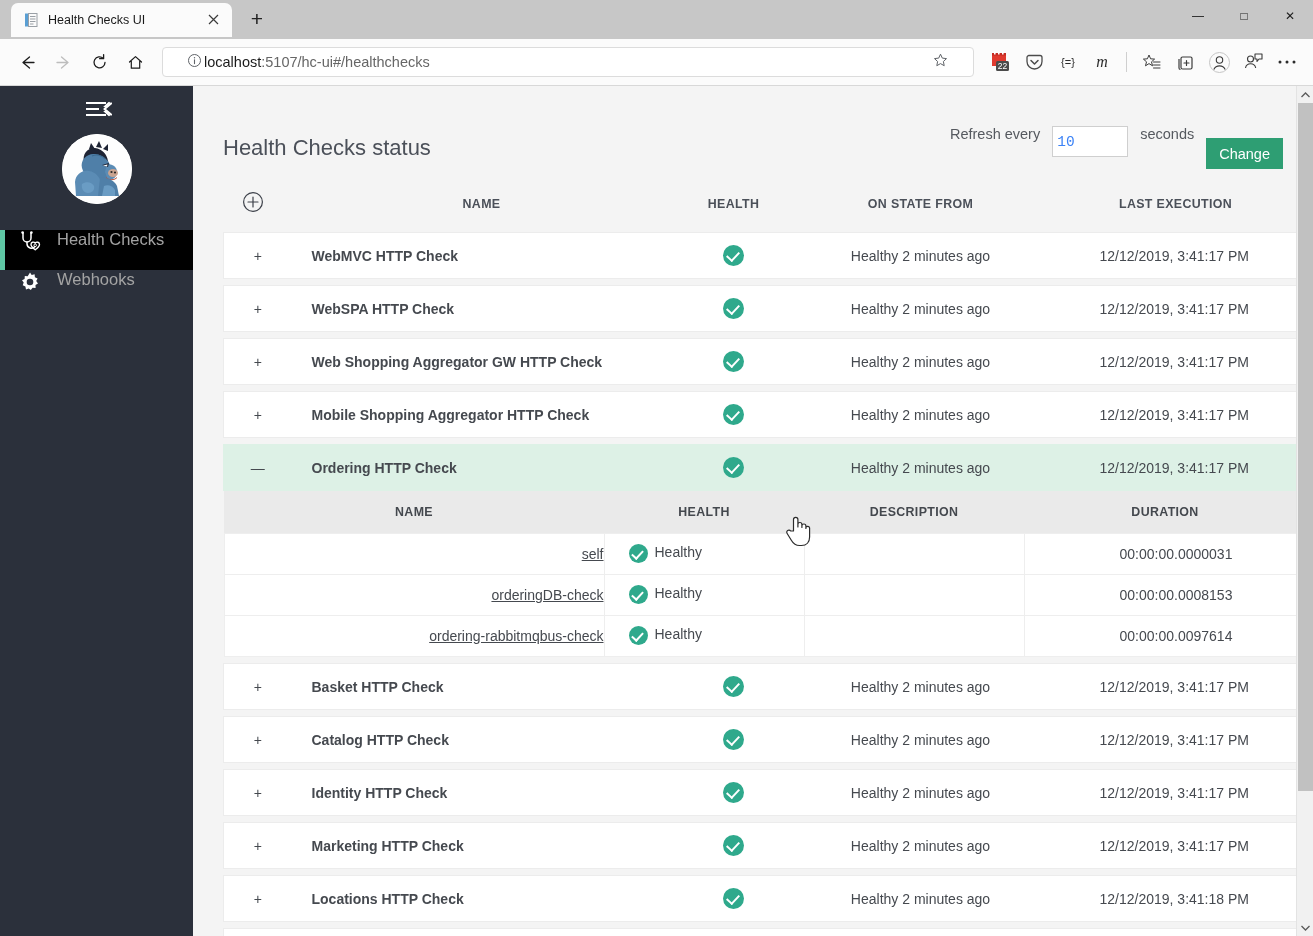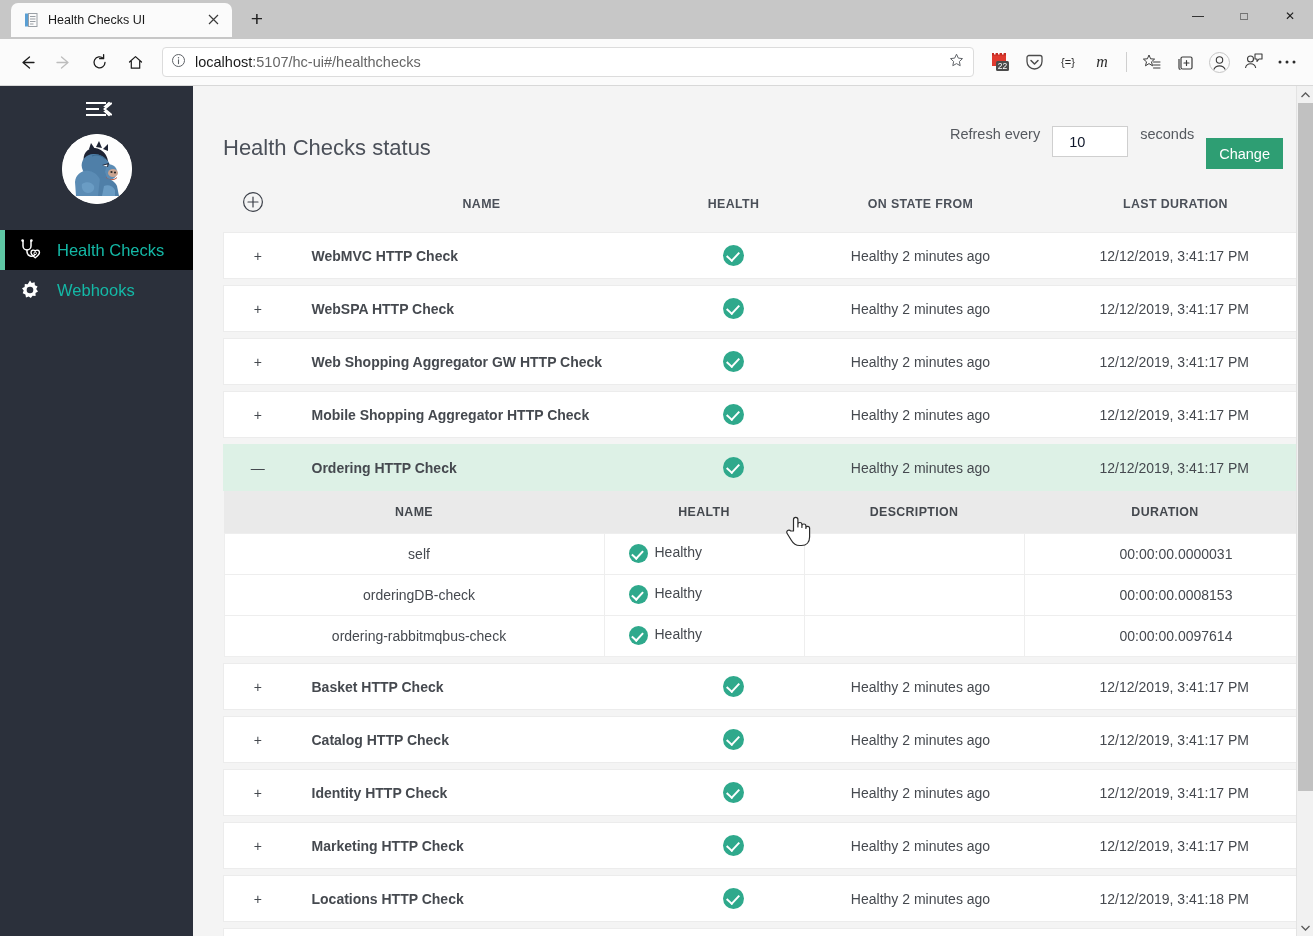--- a/index.html
+++ b/index.html
@@ -47,21 +47,21 @@
     padding: 0 10px; gap: 2px; flex: 0 0 47px; border-bottom: 1px solid #d8d8d8;
   }
   .nav-btn {
     width: 34px; height: 34px; display: flex; align-items: center; justify-content: center;
     border-radius: 4px; color: #1b1b1b;
   }
   .nav-btn.disabled { color: #b9b9b9; }
   .url-bar {
     flex: 1; height: 30px; margin: 0 8px; background: #fff;
     border: 1px solid #dcdcdc; border-radius: 4px;
-    display: flex; align-items: center; padding: 0 8px; gap: 9px;
+    display: flex; align-items: center; padding: 0 24px; gap: 2px;
   }
   .url-text { flex: 1; font-size: 14.5px; color: #666; white-space: nowrap; }
   .url-text b { color: #1a1a1a; font-weight: 400; }
   .tb-icon {
     width: 32px; height: 32px; display: flex; align-items: center; justify-content: center;
     color: #c2410c; position: relative;
   }
   .tb-sep { width: 1px; height: 20px; background: #cfcfcf; margin: 0 6px; }
 
   
@@ -72,42 +72,42 @@
     width: 193px; background: #2b303b; flex: 0 0 193px;
     display: flex; flex-direction: column; color: #fff;
   }
   .sb-toggle { height: 46px; display: flex; align-items: center; justify-content: center; }
   .sb-avatar-wrap { display: flex; justify-content: center; padding: 2px 0 26px 0; }
   .sb-avatar {
     width: 70px; height: 70px; border-radius: 50%; background: #fefefe;
     overflow: hidden; position: relative;
   }
   .sb-item {
-    height: 40px; display: flex; align-items: center; gap: 15px;
-    padding-left: 18px; position: relative; font-size: 16.5px; color: #14b8a6;
+    height: 40px; display: flex; align-items: flex-start; gap: 15px;
+    padding-left: 18px; position: relative; font-size: 16.5px; color: #a3a3a3;
   }
   .sb-item.active { background: #000; }
   .sb-item.active::before {
     content: ""; position: absolute; left: 0; top: 0; bottom: 0; width: 5px; background: #5ec6a4;
   }
   .sb-ico { width: 24px; height: 24px; display: flex; align-items: center; justify-content: center; }
 
   
   .main {
     flex: 1; overflow: hidden; padding: 0 18px 0 30px; position: relative;
   }
   .main-head {
     display: flex; align-items: center; padding: 40px 12px 0 0;
   }
   .page-title { font-size: 22px; color: #4b5059; font-weight: 400; flex: 1; }
   .refresh-box { display: flex; gap: 12px; }
   .refresh-label { font-size: 14.5px; color: #55595f; }
   .refresh-input {
     width: 76px; height: 31px; border: 1px solid #cfcfcf; background:#fff;
-    font-size: 14.5px; color: #0f172a; padding: 0 16px; font-family: Liberation Sans, sans-serif;
+    font-size: 14.5px; color: #3b82f6; padding: 0 4px; font-family: Liberation Mono, monospace;
   }
   .change-btn {
     height: 31px; padding: 0 13px; background: #2e9e73; color: #fff;
     font-size: 14.5px; border: none; font-family: "Liberation Sans", sans-serif; margin-top: 12px;
   }
 
   
   .tbl { width: 100%; margin-top: 22px; border-collapse: collapse; table-layout: fixed; }
   .tbl col.c-exp { width: 68px; }
   .tbl col.c-name { width: 380px; }
@@ -154,21 +154,21 @@
   .subtbl col.s-desc { width: 220px; }
   .subtbl col.s-dur { width: 282px; }
   .subtbl th {
     background: #eaeaea; height: 42px; font-size: 12.4px; font-weight: bold;
     color: #44484e; letter-spacing: .35px; text-align: center;
   }
   .subtbl td {
     background: #fff; height: 41px; font-size: 14px; color: #45494f;
     border: 1px solid #eeeeee; vertical-align: middle; padding-left: 22px;
   }
-  .subtbl td.s-name { padding-left: 10px; text-align: center; }
+  .subtbl td.s-name { padding-left: 10px; text-align: right; text-decoration: underline; }
   .subtbl td.s-health { padding-left: 24px; text-align: left; }
   .subtbl td.s-health .chk { width: 19px; height: 19px; margin-right: 7px; }
   .subtbl td.s-health .chk::after { left: 5.5px; top: 3.5px; width: 5px; height: 9px; }
   .subtbl td.s-dur { text-align: center; }
 
   
   .cursor { position: absolute; left: 592px; top: 428px; pointer-events: none; z-index: 50; }
 
   
   .vscroll {
@@ -400,21 +400,21 @@
           <tr class="th-row">
             <th class="plus-circle-cell">
               <svg width="22" height="22" viewBox="0 0 22 22">
                   <circle cx="11" cy="11" r="9.4" stroke="#3c4049" stroke-width="1.2" fill="none"></circle>
                   <path d="M11 6 V16 M6 11 H16" stroke="#3c4049" stroke-width="1.2" stroke-linecap="round"></path>
                 </svg>
             </th>
             <th>NAME</th>
             <th>HEALTH</th>
             <th>ON STATE FROM</th>
-            <th>LAST DURATION</th>
+            <th>LAST EXECUTION</th>
           </tr>
         </thead>
         <tbody>
             <tr class="row-card">
               <td class="cell-exp">+</td>
               <td class="cell-name">WebMVC HTTP Check</td>
               <td class="cell-health"><span class="chk"></span></td>
               <td class="cell-state">Healthy 2 minutes ago</td>
               <td class="cell-last">12/12/2019, 3:41:17 PM</td>
             </tr>

